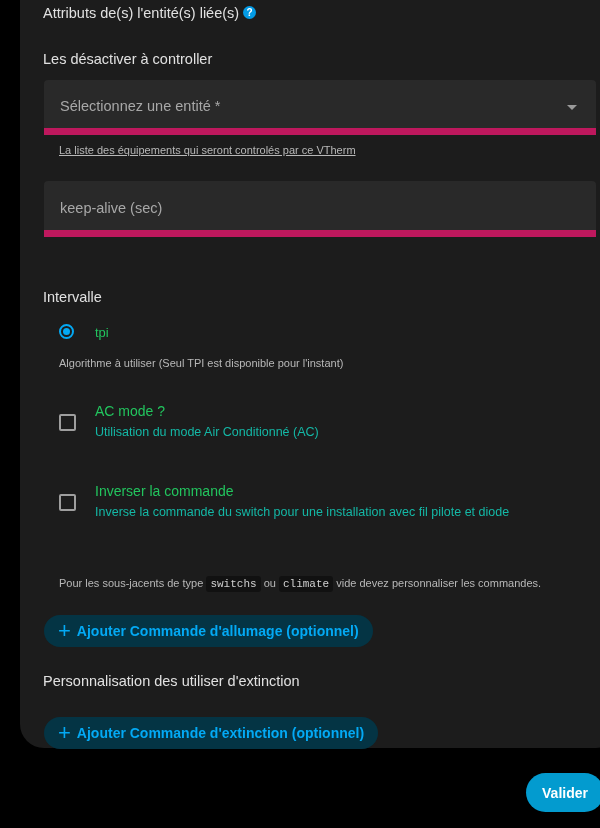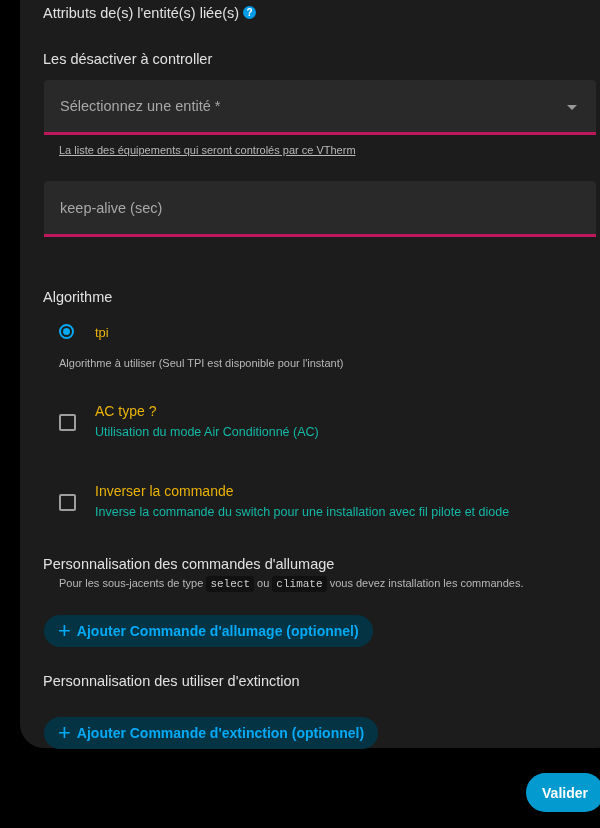--- a/index.html
+++ b/index.html
@@ -1,28 +1,28 @@
 <!DOCTYPE html>
 <html><head>
 <meta charset="utf-8">
 <style>
   html, body { margin:0; padding:0; background:#000; }
   body { width:600px; height:828px; overflow:hidden; font-family:"Liberation Sans", sans-serif; color:#e1e1e1; }
   .dialog { position:absolute; left:0; top:0; width:600px; height:748px; background:#1c1c1c; border-radius:0 0 24px 24px;margin-left:20px; }
   .abs { position:absolute; }
   .heading { font-size:14.5px; color:#e1e1e1; }
   .help-icon { display:inline-block; width:13px; height:13px; border-radius:50%; background:#039be5; color:#fff; font-size:10px; font-weight:bold; text-align:center; line-height:13px; vertical-align:top; margin-left:4px; margin-top:1px; }
-  .field { background:#292929; border-radius:4px 4px 0 0; border-bottom:3px solid #be185d; box-sizing:border-box; }
+  .field { background:#292929; border-radius:4px 4px 0 0; border-bottom:7px solid #be185d; box-sizing:border-box; }
   .field-label { font-size:14.5px; color:#a8a8a8; position:absolute; left:16px; }
   .helper { font-size:11px; color:#b8b8b8; line-height:15px; }
   .dropdown-arrow { position:absolute; width:0; height:0; border-left:5px solid transparent; border-right:5px solid transparent; border-top:5px solid #9a9a9a; }
   .radio { width:15px; height:15px; border:2px solid #03a9f4; border-radius:50%; box-sizing:border-box; position:absolute; }
   .radio::after { content:""; position:absolute; left:2px; top:2px; width:7px; height:7px; border-radius:50%; background:#03a9f4; }
   .checkbox { width:17px; height:17px; border:2px solid #9e9e9e; border-radius:2px; box-sizing:border-box; position:absolute; }
-  .opt-title { font-size:14px; color:#eab308; }
+  .opt-title { font-size:14px; color:#22c55e; }
   .opt-desc { font-size:12.5px; color:#14b8a6; }
   .code { font-family:"Liberation Mono", monospace; background:#111; color:#d0d0d0; padding:2px 4px; border-radius:3px; font-size:11px; }
   .add-btn { background:#043444; color:#03a9f4; border-radius:16px; height:32px; display:flex; align-items:center; font-size:14px; font-weight:bold; box-sizing:border-box; padding:0 14px 0 14px; cursor:pointer; }
   .plus { font-size:22px; font-weight:normal; margin-right:6px; line-height:1; }
   .valider { background:#039bcf; color:#fff; border-radius:20px; width:78px; height:39px; display:flex; align-items:center; justify-content:center; font-weight:bold; font-size:14px; cursor:pointer; }
 </style>
 </head>
 <body>
 
 <div class="dialog">
@@ -36,40 +36,39 @@
   <div class="abs field" style="left:24px;top:80px;width:552px;height:55px;">
     <span class="field-label" style="top:18px;">Sélectionnez une entité *</span>
     <span class="dropdown-arrow" style="left:523px;top:25px;"></span>
   </div>
   <div class="abs helper" style="left:39px;top:143px;text-decoration:underline;">La liste des équipements qui seront controlés par ce VTherm</div>
 
   <div class="abs field" style="left:24px;top:181px;width:552px;height:56px;">
     <span class="field-label" style="top:19px;">keep-alive (sec)</span>
   </div>
 
-  <div class="abs heading" style="left:23px;top:289px;">Algorithme</div>
+  <div class="abs heading" style="left:23px;top:289px;">Intervalle</div>
   <div class="radio" style="left:39px;top:324px;"></div>
   <div class="abs opt-title" style="left:75px;top:325px;font-size:13px;">tpi</div>
   <div class="abs helper" style="left:39px;top:356px;">Algorithme à utiliser (Seul TPI est disponible pour l'instant)</div>
 
   <div class="checkbox" style="left:39px;top:414px;"></div>
-  <div class="abs opt-title" style="left:75px;top:403px;">AC type ?</div>
+  <div class="abs opt-title" style="left:75px;top:403px;">AC mode ?</div>
   <div class="abs opt-desc" style="left:75px;top:425px;">Utilisation du mode Air Conditionné (AC)</div>
 
   <div class="checkbox" style="left:39px;top:494px;"></div>
   <div class="abs opt-title" style="left:75px;top:483px;">Inverser la commande</div>
   <div class="abs opt-desc" style="left:75px;top:505px;">Inverse la commande du switch pour une installation avec fil pilote et diode</div>
 
-  <div class="abs heading" style="left:23px;top:556px;">Personnalisation des commandes d'allumage</div>
   <div class="abs helper" style="left:39px;top:576px;">
     <span>Pour les sous-jacents de type</span>
-    <span class="code">select</span>
+    <span class="code">switchs</span>
     <span>ou</span>
     <span class="code">climate</span>
-    <span>vous devez installation les commandes.</span>
+    <span>vide devez personnaliser les commandes.</span>
   </div>
   <div class="abs add-btn" style="left:24px;top:615px;">
     <span class="plus">+</span>
     <span>Ajouter Commande d'allumage (optionnel)</span>
   </div>
 
   <div class="abs heading" style="left:23px;top:673px;">Personnalisation des utiliser d'extinction</div>
   <div class="abs add-btn" style="left:24px;top:717px;">
     <span class="plus">+</span>
     <span>Ajouter Commande d'extinction (optionnel)</span>

